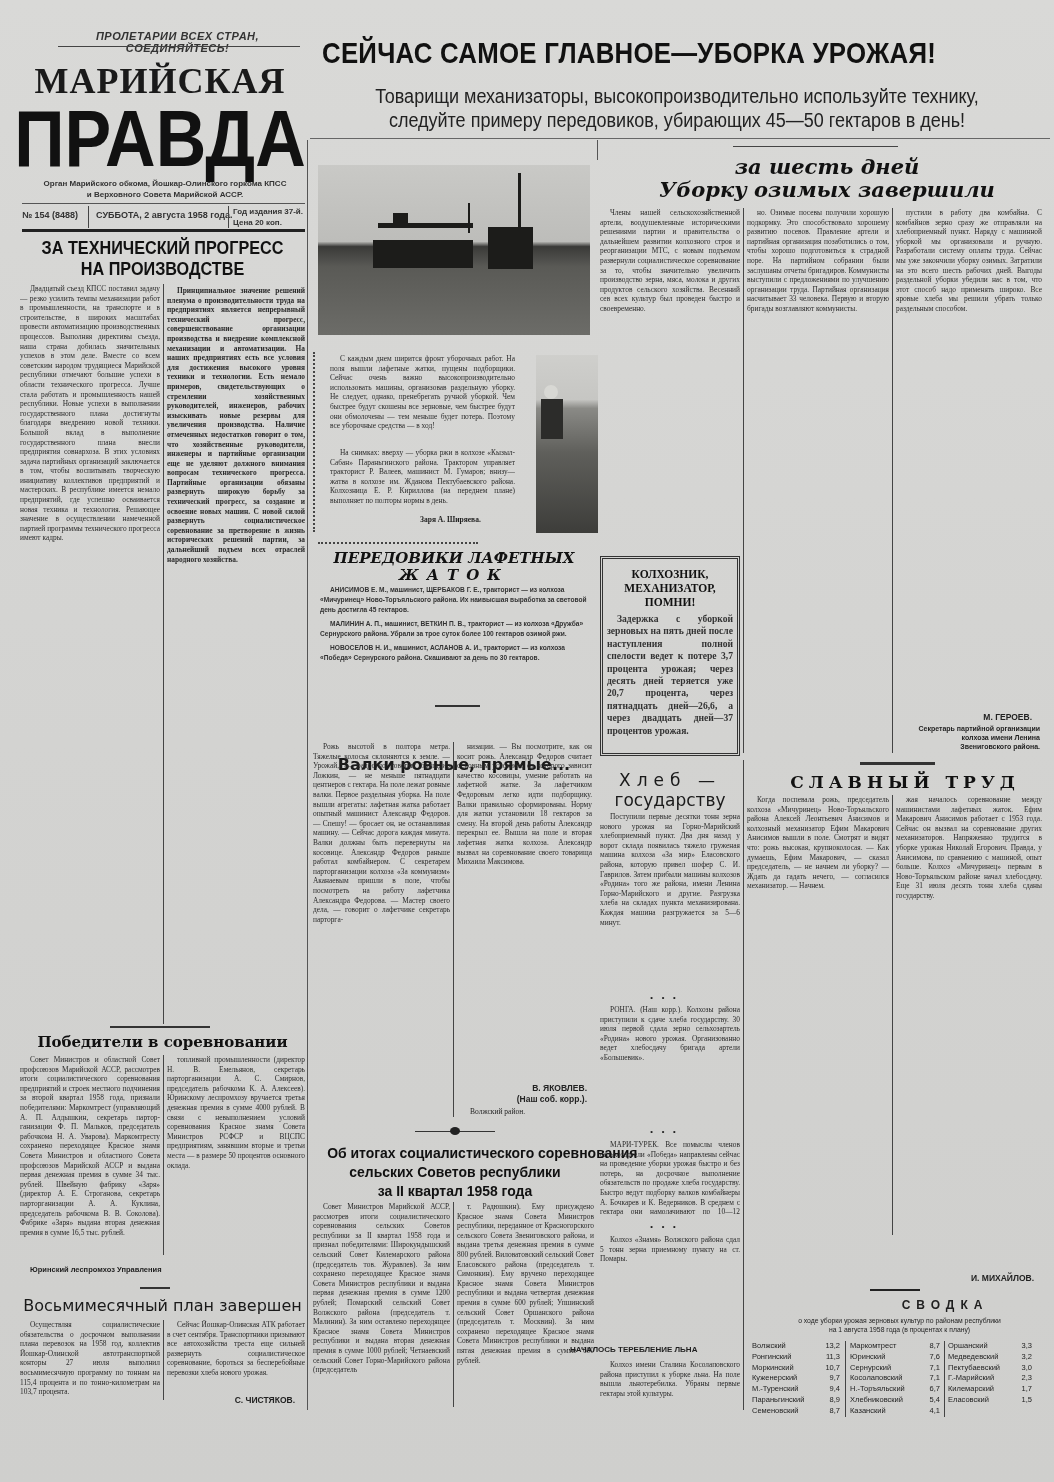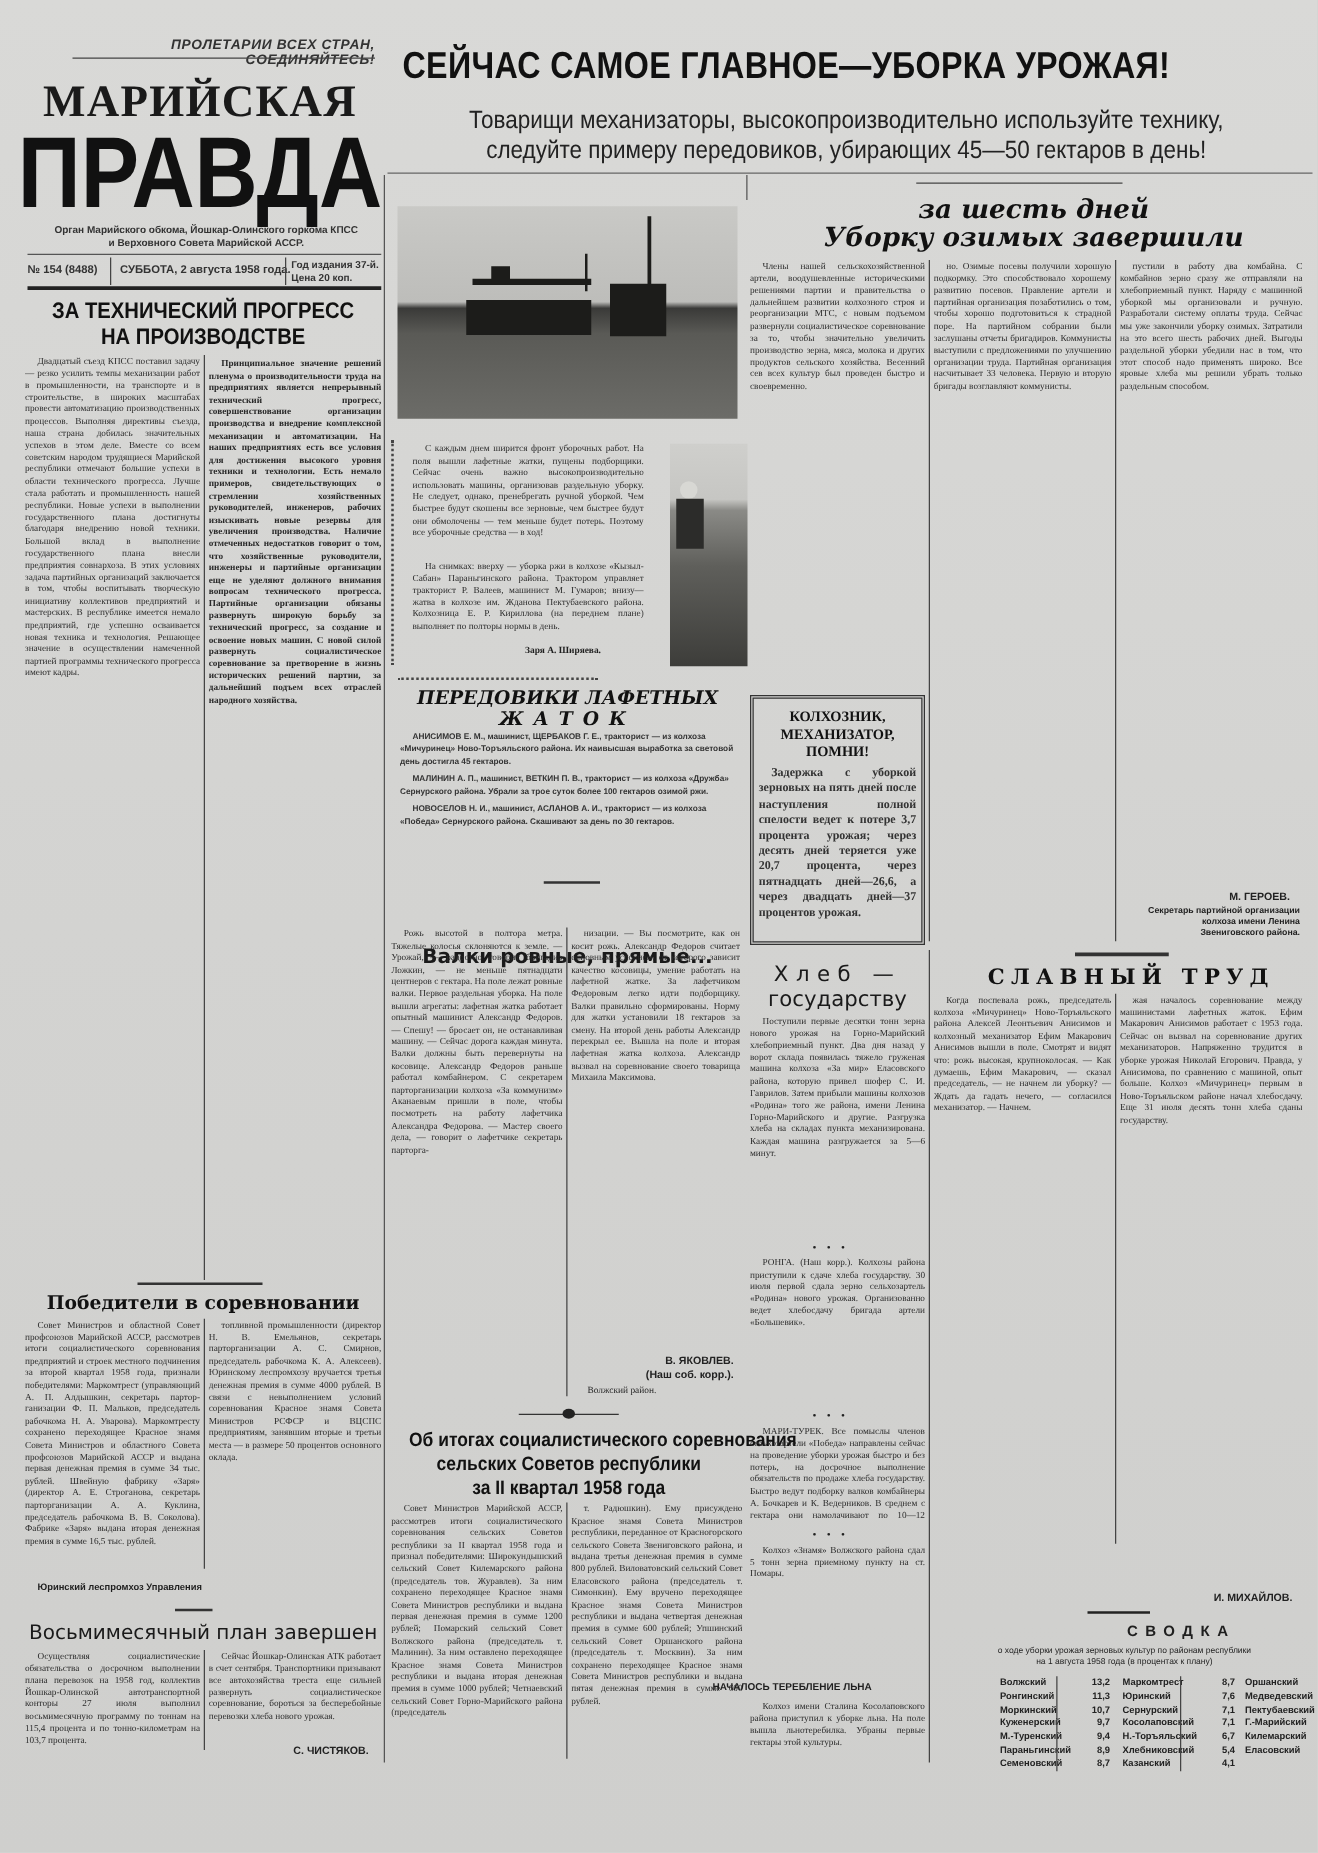--- a/index.html
+++ b/index.html
@@ -18,21 +18,21 @@
   .txt {
     font-size: 7.4px; line-height: 9.6px; text-align: justify; color: #2a2a2a;
     overflow: hidden;
   }
   .txt p { text-indent: 10px; margin-bottom: 1px; }
   .vr { position: absolute; width: 1px; background: #444; }
   .hr { position: absolute; height: 1px; background: #333; }
   .hr2 { position: absolute; height: 3px; background: #222; }
 
   
-  .motto { font-family: "Liberation Sans", sans-serif; font-style: italic; font-weight: bold; font-size: 11px; letter-spacing: 0.5px; color:#333; text-align:right; }
+  .motto { font-family: "Liberation Sans", sans-serif; font-style: italic; font-weight: bold; font-size: 11px; letter-spacing: 0.5px; color:#333; text-align:center; }
   .mast1 { font-family: "Liberation Serif", serif; font-size: 36px; letter-spacing: 1px; color:#1a1a1a; text-align:center; font-weight:bold; }
   .mast2 { font-family: "Liberation Sans", sans-serif; font-size: 70px; font-weight: 900; letter-spacing: 0px; color:#111; text-align:center; line-height:70px; transform: scaleY(1.15); }
   .organ { font-family: "Liberation Sans", sans-serif; font-weight:bold; font-size: 8px; color:#333; text-align:center; line-height: 11px; }
   .issue { font-family: "Liberation Sans", sans-serif; font-weight:bold; font-size: 9px; color:#333; }
 
   .banner-h { font-family: "Liberation Sans Narrow", "Liberation Sans", sans-serif; font-weight: bold; font-size: 30px; color:#111; letter-spacing: 0.3px; transform: scaleX(0.86); transform-origin: left; white-space: nowrap; }
   .banner-s { font-family: "Liberation Sans", sans-serif; font-size: 20px; color:#222; text-align:center; transform: scaleX(0.9); line-height: 24px; }
 
   .h-sans { font-family: "Liberation Sans", sans-serif; font-weight: bold; text-align:center; color:#111; }
   .h-slab { font-family: "DejaVu Serif", serif; font-weight: bold; font-style: italic; text-align:center; color:#111; }
@@ -42,21 +42,21 @@
     position: absolute; overflow: hidden;
     background: linear-gradient(180deg, #c9c9c6 0%, #bdbdba 45%, #3a3a38 48%, #5a5a56 60%, #6c6c68 100%);
   }
   .photo .machine { position:absolute; background:#1c1c1a; }
   .photo2 {
     position: absolute; overflow: hidden;
     background: linear-gradient(180deg, #cfcfcc 0%, #c6c6c3 25%, #8a8a86 30%, #5f5f5b 55%, #3d3d3a 100%);
   }
   .sign { font-family: "Liberation Sans", sans-serif; font-weight:bold; font-size: 8.5px; text-align:right; color:#222; }
   .box-pomni { border: 3px double #333; }
-  .table-svodka { font-family: "Liberation Sans", sans-serif; font-weight: bold; font-size: 7.5px; color:#222;margin-left:48px; }
+  .table-svodka { font-family: "Liberation Sans", sans-serif; font-weight: normal; font-size: 7.5px; color:#222; }
   .table-svodka .row { display:flex; justify-content:space-between; height: 10.8px; line-height: 10.8px; }
   .wavy { position:absolute; border-left: 2px dotted #444; }
 </style>
 </head>
 <body>
 
 <div class="page">
 
   <div class="abs motto" style="left:55px;top:30px;width:245px;">ПРОЛЕТАРИИ ВСЕХ СТРАН, СОЕДИНЯЙТЕСЬ!</div>
   <div class="hr" style="left:58px;top:46px;width:242px;background:#444;"></div>

